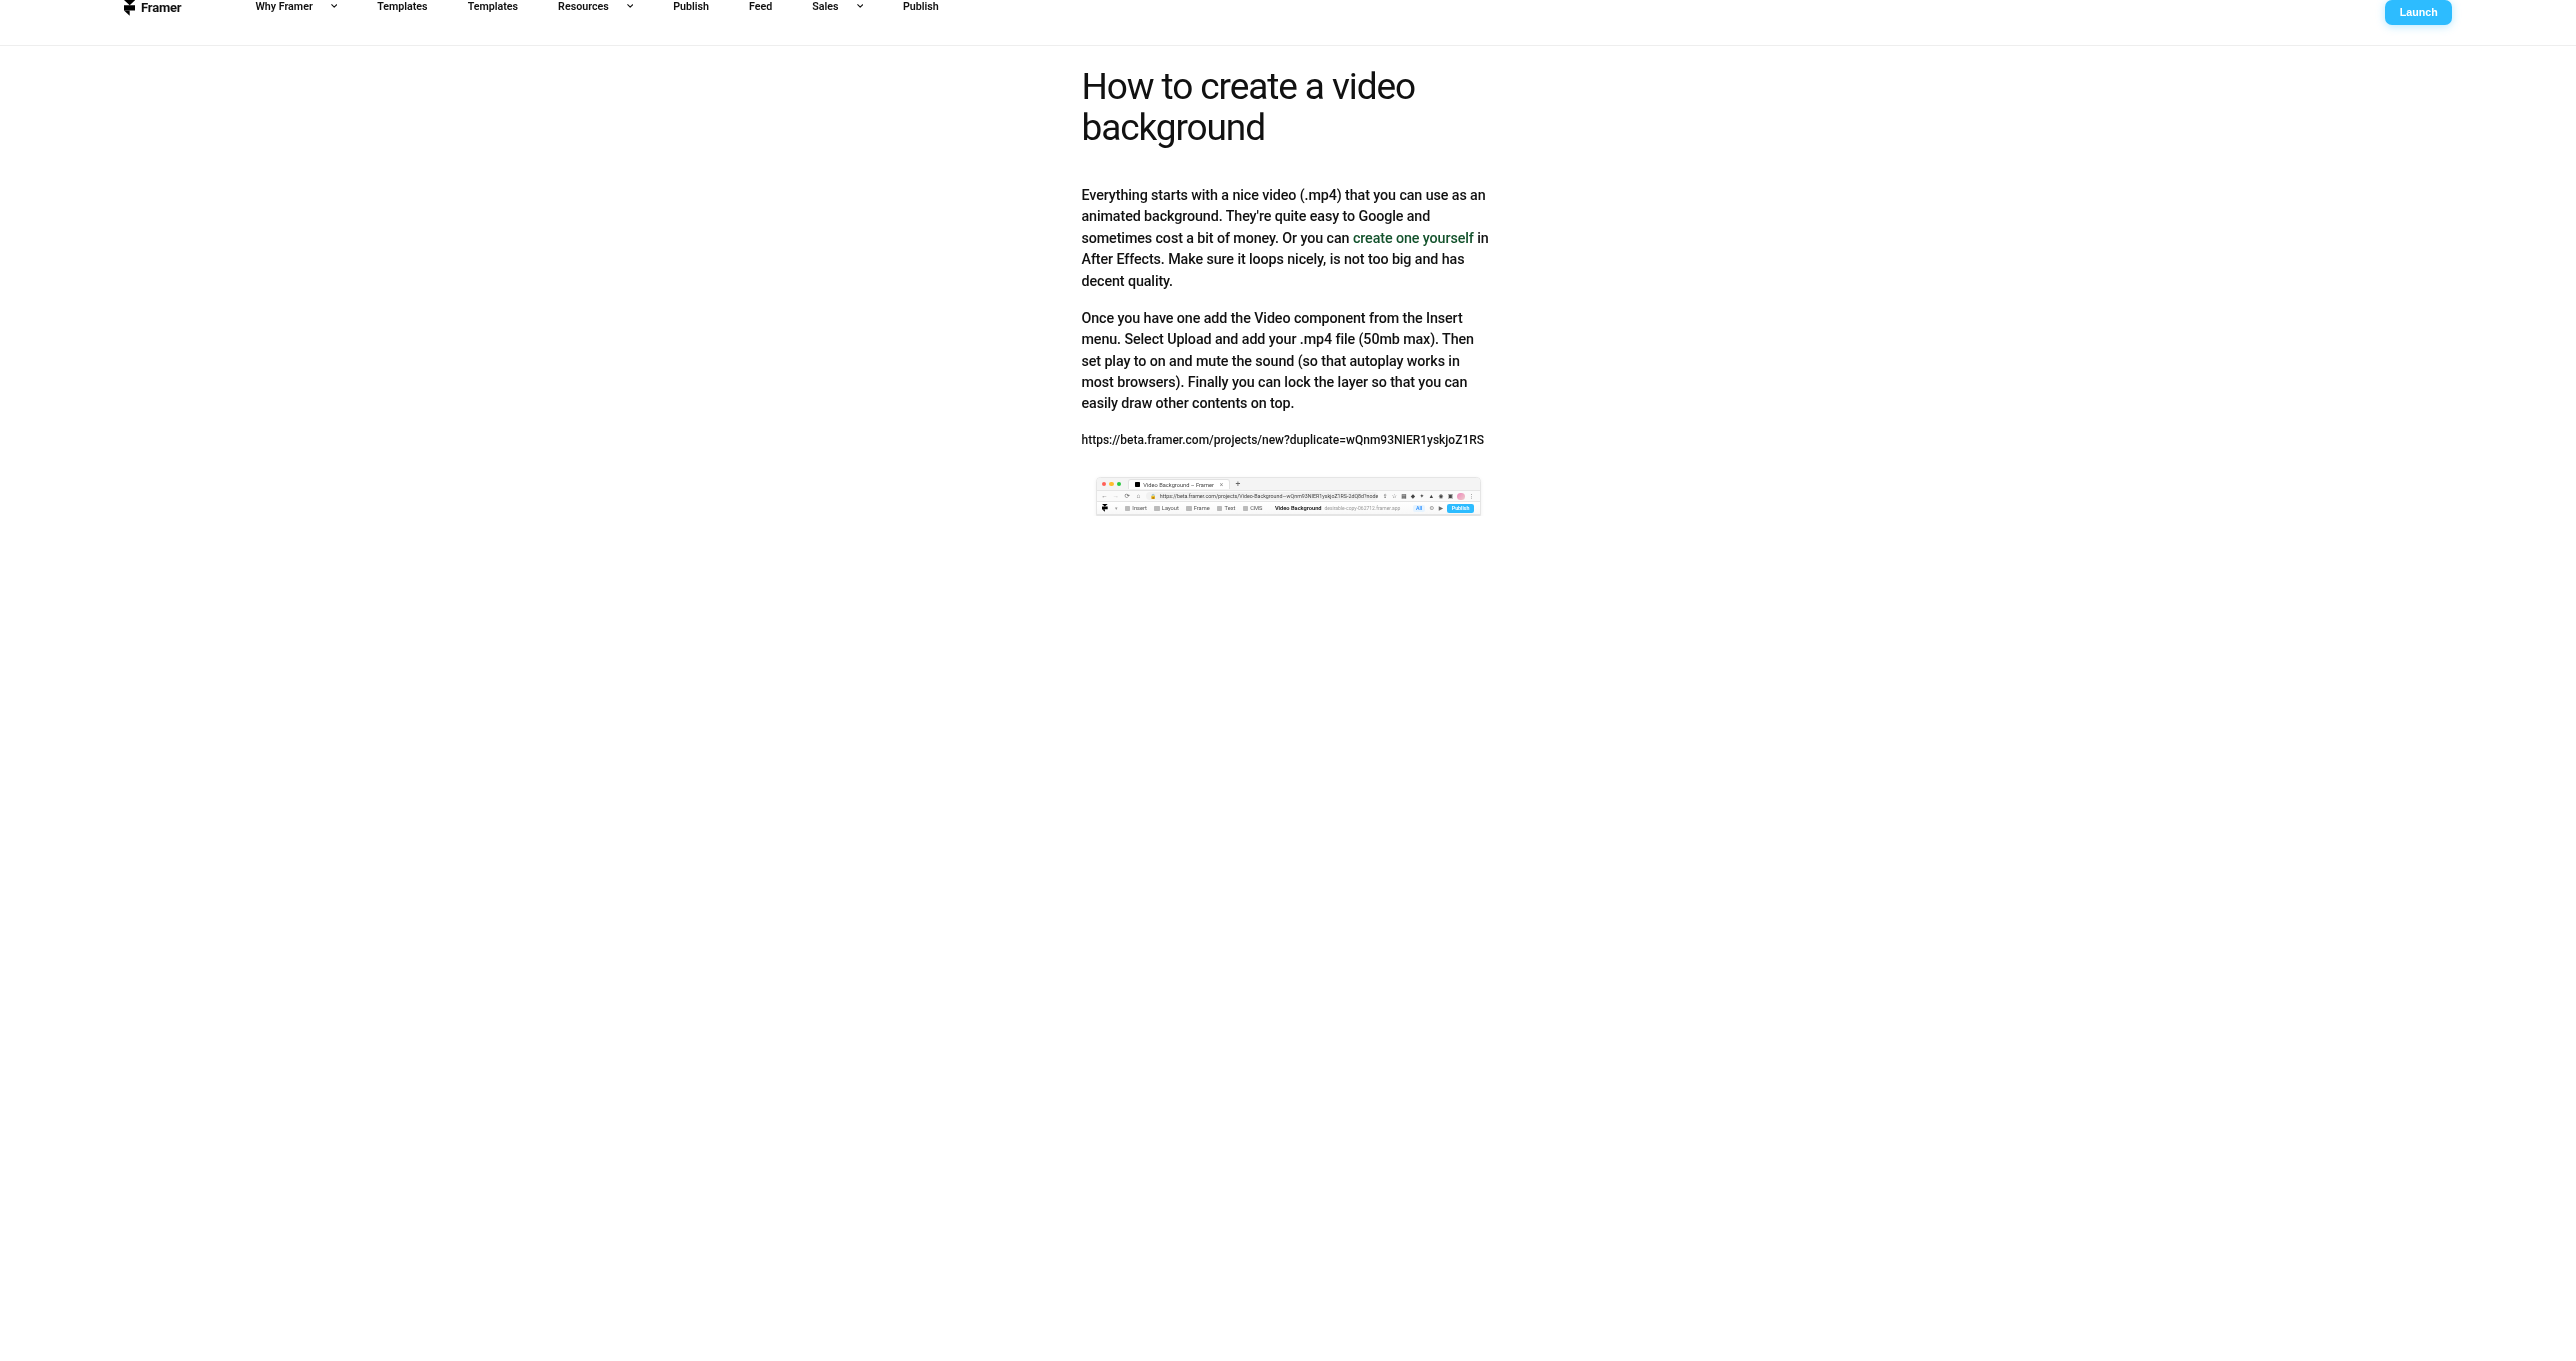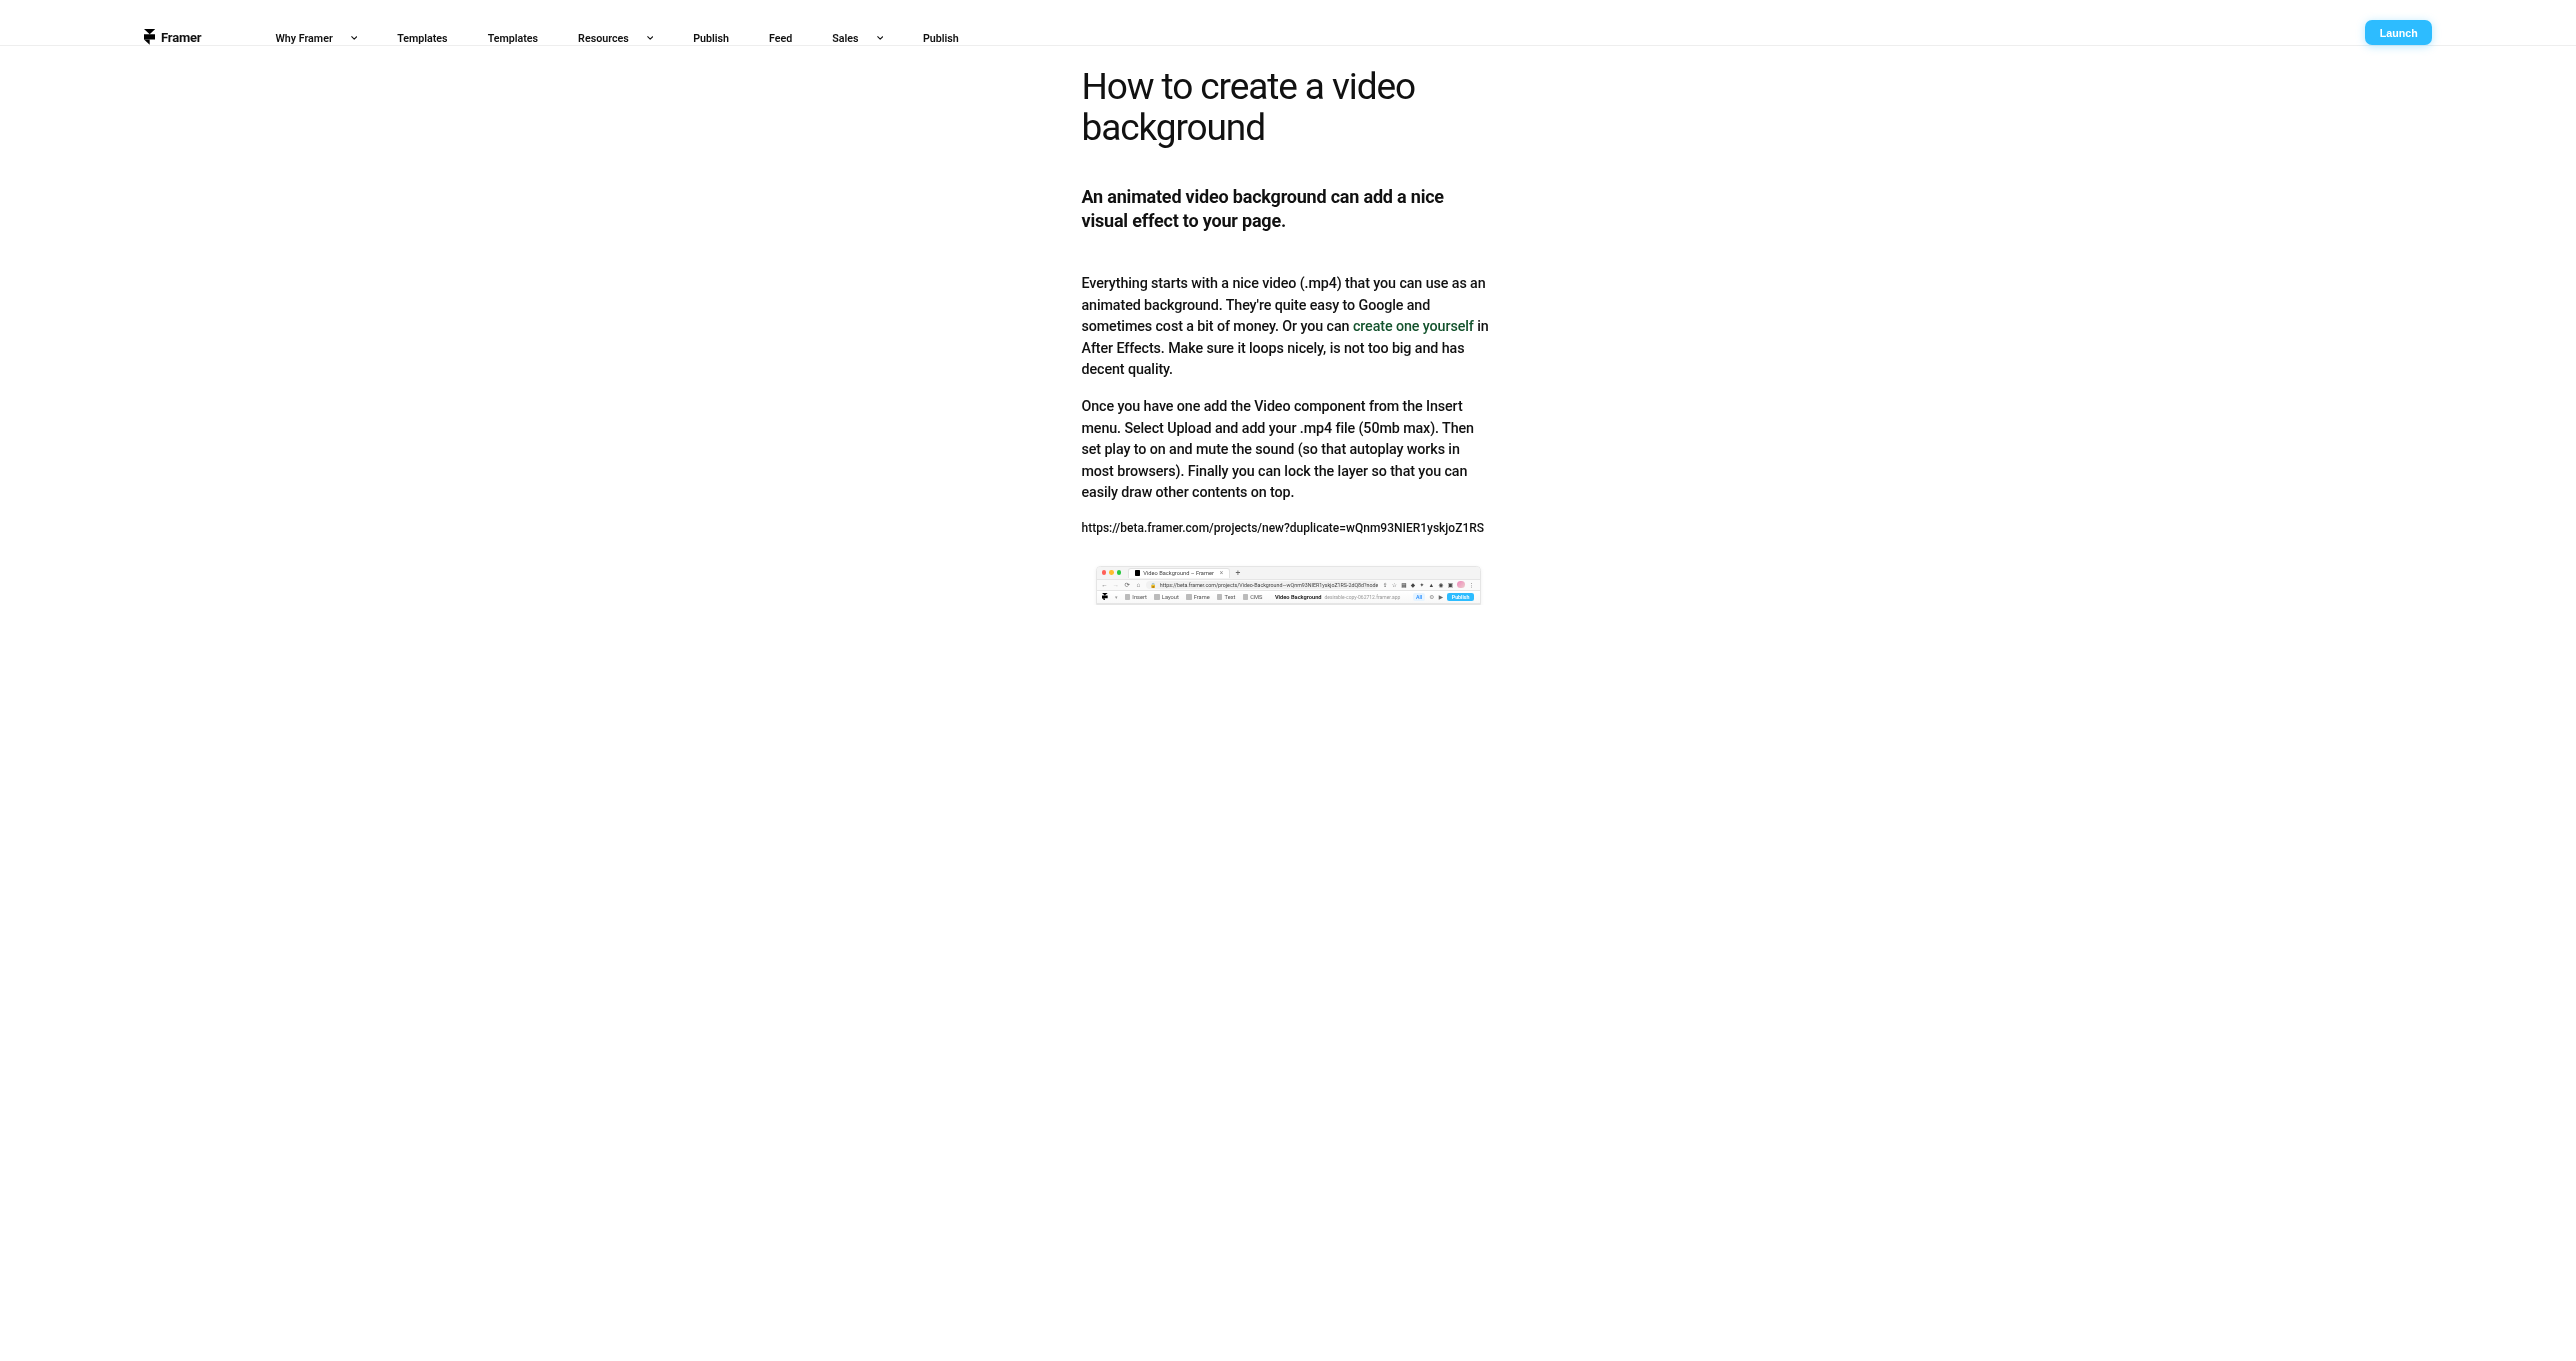--- a/index.html
+++ b/index.html
@@ -5,22 +5,22 @@
   * { box-sizing: border-box; margin: 0; padding: 0; }
   body {
     font-family: -apple-system, BlinkMacSystemFont, "Segoe UI", Roboto, Helvetica, Arial, sans-serif;
     color: #111;
     background: #fff;
   }
   header.top {
     border-bottom: 0.7px solid #eee;
     height: 46px;
     display: flex;
-    align-items: flex-end;
-    padding: 0 44px;
+    align-items: flex-start;
+    padding: 0 24px;
     gap: 34px;
   }
   .logo-wrap {
     display: flex;
     align-items: center;
     gap: 5.7px;
     margin-left: 100px;
   }
   .logo-wrap svg { display: block; }
   .brand {
@@ -288,21 +288,20 @@
     </div>
   </nav>
 
   <div class="spacer"></div>
 
   <button class="launch-btn">Launch</button>
 </header>
 
 <main class="article">
   <h1 class="title">How to create a video background</h1>
-  <h2 class="subtitle">An animated video background can add a nice visual effect to your page.</h2>
 
   <p class="body">
     <span>Everything starts with a nice video (.mp4) that you can use as an animated background. They're quite easy to Google and sometimes cost a bit of money. Or you can </span><a class="inline-link">create one yourself</a><span> in After Effects. Make sure it loops nicely, is not too big and has decent quality.</span>
   </p>
 
   <p class="body">Once you have one add the Video component from the Insert menu. Select Upload and add your .mp4 file (50mb max). Then set play to on and mute the sound (so that autoplay works in most browsers). Finally you can lock the layer so that you can easily draw other contents on top.</p>
 
   <p class="url">https://beta.framer.com/projects/new?duplicate=wQnm93NIER1yskjoZ1RS</p>
 
   <div class="embed">

